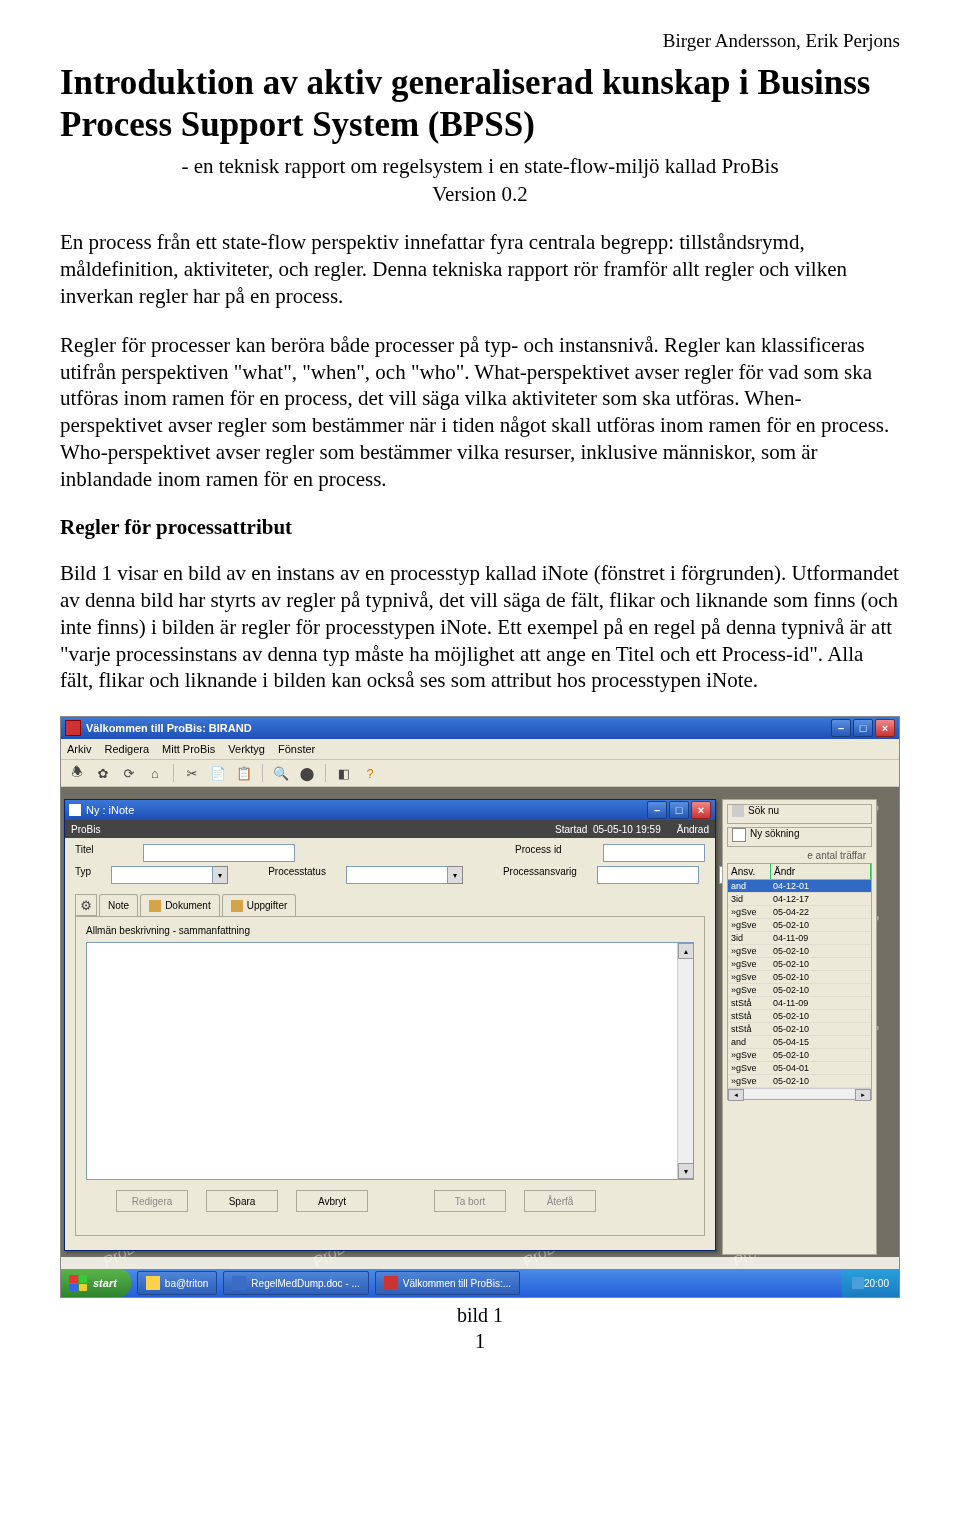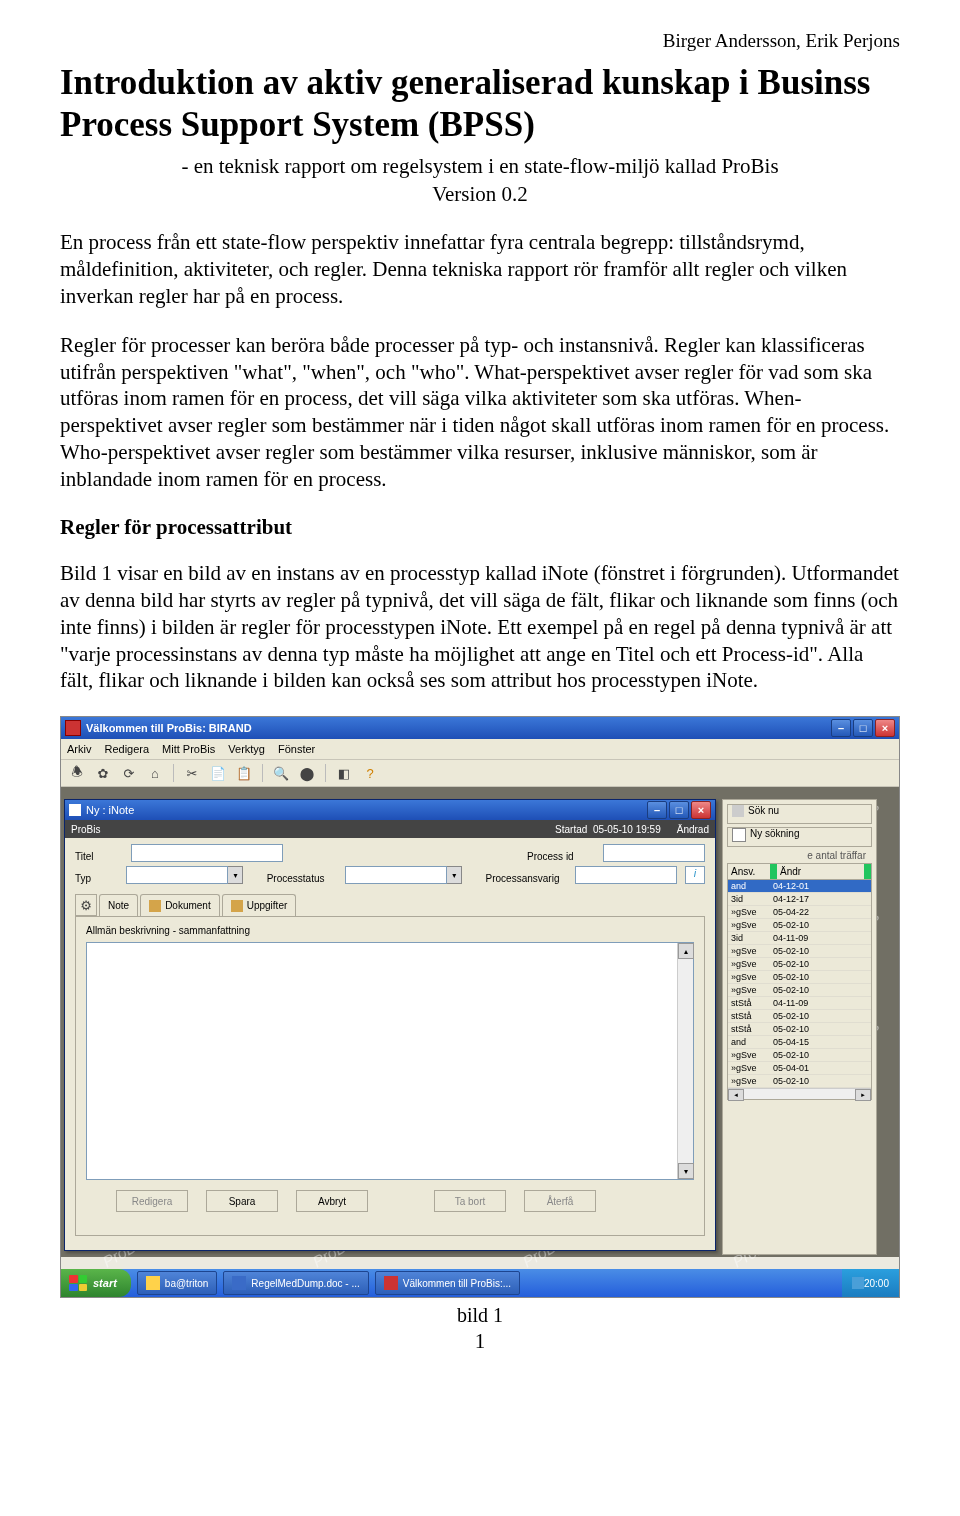--- a/index.html
+++ b/index.html
@@ -33,21 +33,21 @@
 .wm1{right:18px;top:20px}.wm2{right:18px;top:130px}.wm3{right:18px;top:240px}
 .wm4{left:40px;bottom:-4px}.wm5{left:250px;bottom:-4px}.wm6{left:460px;bottom:-4px}.wm7{left:670px;bottom:-4px}
 
 
 .inner{position:absolute;left:3px;top:12px;width:650px;height:450px;background:#ece9d8;border:1px solid #0a246a;box-shadow:2px 2px 3px rgba(0,0,0,.3)}
 .itb{height:20px;background:linear-gradient(#3b77d8,#1e4fb6);display:flex;align-items:center;color:#fff;padding:0 4px;font-size:11px}
 .itb .ico{width:12px;height:12px;background:#fff;margin-right:5px}
 .dkbar{height:18px;background:#444;color:#fff;display:flex;align-items:center;padding:0 6px;font-size:10px}
 .dkbar .r{margin-left:auto;display:flex;gap:16px}
 .fields{padding:6px 10px 0}
-.row{display:flex;align-items:flex-end;margin-bottom:4px;gap:8px}
+.row{display:flex;align-items:flex-start;margin-bottom:4px;gap:20px}
 .lbl{width:48px;font-size:10px}
 .inp{height:16px;background:#fff;border:1px solid #7f9db9;flex:0 0 auto}
 .w150{width:150px}.w100{width:100px}.w18{width:18px}
 .dropbtn{width:14px;height:16px;background:#dcdcdc;border:1px solid #888;border-left:none;display:flex;align-items:center;justify-content:center;font-size:8px}
 .tabrow{display:flex;gap:2px;padding:6px 10px 0}
 .tab{display:flex;align-items:center;gap:4px;padding:2px 8px;background:#ece9d8;border:1px solid #aca899;border-bottom:none;font-size:10px;border-radius:3px 3px 0 0}
 .tab .tico{width:12px;height:12px;background:#d4a44a}
 .tabbody{margin:0 10px;background:#ece9d8;border:1px solid #aca899;height:302px;padding:8px 10px}
 .desc{font-size:10px;font-weight:normal;margin-bottom:6px}
 .bigarea{background:#fff;border:1px solid #7f9db9;height:236px;position:relative}
@@ -58,21 +58,21 @@
 .btn{width:70px;height:20px;background:#ece9d8;border:1px solid #aca899;font-size:10px;display:flex;align-items:center;justify-content:center}
 .btn.dis{color:#888}
 
 
 .rpanel{position:absolute;right:22px;top:12px;width:145px;height:450px;background:#ece9d8;border:1px solid #aca899;padding:4px 4px 0}
 .rbtn{height:18px;background:#ece9d8;border:1px solid #aca899;font-size:10px;display:flex;padding:0 4px;margin-bottom:3px}
 .rbtn .ic{width:12px;height:12px;margin-right:4px}
 .rhead{font-size:10px;color:#555;margin:0 0 2px;text-align:right;padding-right:6px}
 .rtable{border:1px solid #aca899;font-size:10px}
 .rth{display:flex;background:#ece9d8;border-bottom:1px solid #aca899}
-.rth div{padding:2px 3px;border-right:7px solid #22c55e}
+.rth div{padding:2px 3px;border-right:1px solid #22c55e}
 .rth .c1{width:36px}.rth .c2{flex:1}
 .rtr{display:flex;border-bottom:1px solid #e0ddd0;font-size:9px}
 .rtr .c1{width:36px;padding:1px 3px}.rtr .c2{flex:1;padding:1px 3px}
 .rsel{background:#316ac5;color:#fff}
 .rscroll{height:10px;background:#efefef;border-top:1px solid #ccc;display:flex}
 .rscroll div{width:14px;height:10px;background:#dcdcdc;border:1px solid #999;font-size:7px;display:flex;align-items:center;justify-content:center}
 .rscroll .sp{flex:1;background:#efefef;border:none}
 
 
 .taskbar{position:absolute;left:0;right:0;bottom:0;height:28px;background:linear-gradient(#4a8de6,#245edb);display:flex;align-items:center;font-size:11px;color:#fff}

